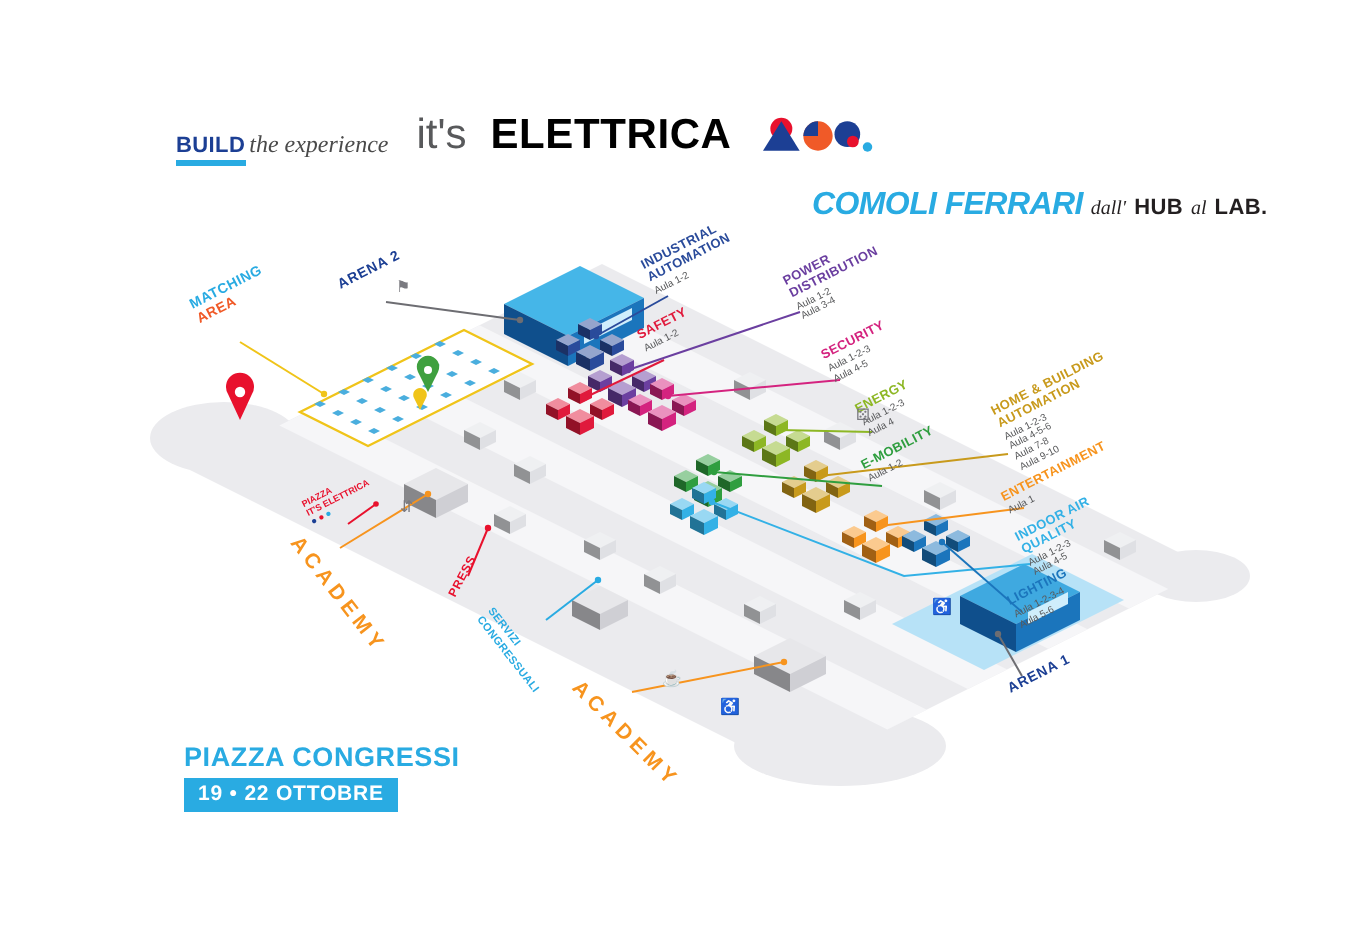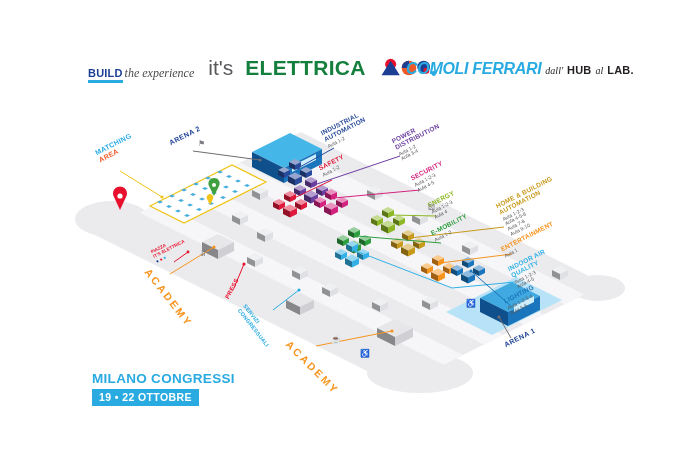--- a/index.html
+++ b/index.html
@@ -4,24 +4,24 @@
 <style>
   html,body{margin:0;padding:0;background:#fff;}
   .stage{position:relative;width:680px;height:407px;background:#ffffff;overflow:hidden;
          font-family:"Liberation Sans",sans-serif;-webkit-font-smoothing:antialiased;}
   
   .hdr-left{position:absolute;left:88px;top:56px;display:flex;align-items:flex-end;gap:8px;}
   .build-wrap{display:flex;flex-direction:column;line-height:1;}
   .build{font-size:11px;font-weight:bold;color:#1c3f94;letter-spacing:.2px;border-bottom:3px solid #29abe2;padding-bottom:1px;}
   .tagline{font-family:"Liberation Serif",serif;font-style:italic;font-size:12px;color:#4a4a4a;margin-left:2px;}
   .its{font-size:21px;color:#58595b;font-weight:500;margin-left:6px;text-align:center;}
-  .elettrica{font-size:21px;color:#15803d;font-weight:bold;letter-spacing:.3px;margin-left:4px;}
+  .elettrica{font-size:21px;color:#000000;font-weight:bold;letter-spacing:.3px;margin-left:4px;}
   .lab-logo{margin-left:6px;margin-bottom:1px;}
   .hdr-right{position:absolute;left:406px;top:60px;display:flex;align-items:baseline;gap:4px;white-space:nowrap;}
-  .brand{font-size:16px;font-weight:bold;font-style:italic;color:#29abe2;letter-spacing:-.3px;}
+  .brand{font-size:16px;font-weight:bold;font-style:italic;color:#29abe2;letter-spacing:-.3px;margin-top:34px;}
   .brand-pre,.brand-al{font-family:"Liberation Serif",serif;font-style:italic;font-size:10px;color:#231f20;text-align:center;}
   .brand-hub,.brand-lab{font-size:11px;font-weight:bold;color:#231f20;letter-spacing:.2px;}
   
   .venue{position:absolute;left:92px;top:371px;font-size:13.5px;font-weight:bold;color:#29abe2;letter-spacing:.3px;}
   .dates{position:absolute;left:92px;top:389px;background:#29abe2;color:#fff;font-size:10.5px;font-weight:bold;
          padding:2px 7px 3px 7px;letter-spacing:.4px;}
   
   .map-svg{position:absolute;left:0;top:0;}
   .zlabel{position:absolute;transform:rotate(-27deg);transform-origin:0 0;line-height:1.05;}
   .zname{font-size:6.5px;font-weight:bold;letter-spacing:.2px;text-transform:uppercase;}
@@ -456,16 +456,16 @@
     <div class="lab-dots"><span style="color: rgb(28, 63, 148);">●</span><span style="color: rgb(232, 17, 45);">●</span><span style="color: rgb(41, 171, 226);">●</span></div>
   </div>
 
   <span class="micon" style="left:198px;top:140px">⚑</span>
   <span class="micon" style="left:200px;top:250px">⇵</span>
   <span class="micon" style="left:331px;top:336px">☕</span>
   <span class="micon" style="left:360px;top:350px">♿</span>
   <span class="micon" style="left:428px;top:204px">⚄</span>
   <span class="micon" style="left:466px;top:300px">♿</span>
 
-  <div class="venue">MILANO CONGRESSI</div>
+  <div class="venue">PIAZZA CONGRESSI</div>
   <div class="dates">19 • 22 OTTOBRE</div>
 
 </div>
 
 </body></html>

